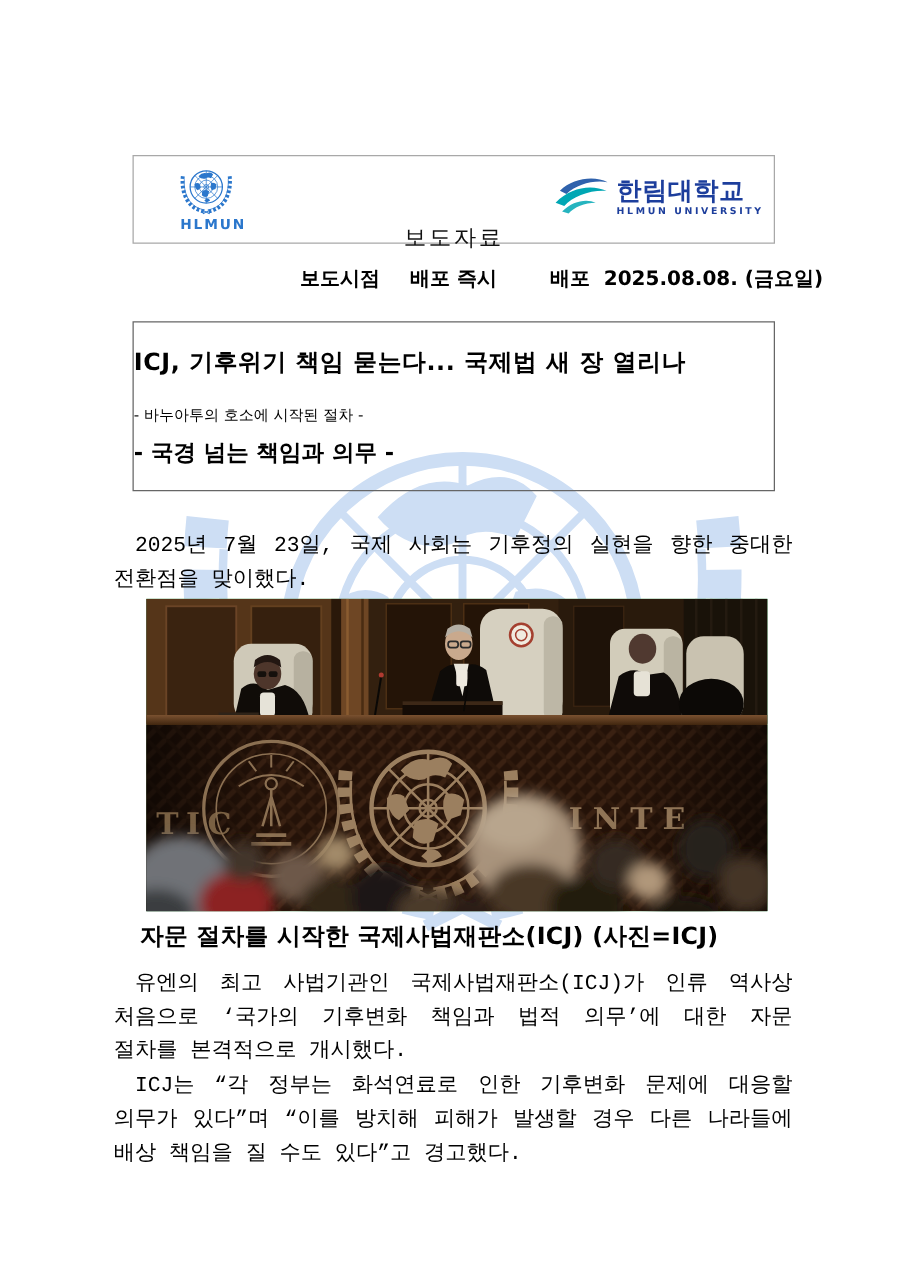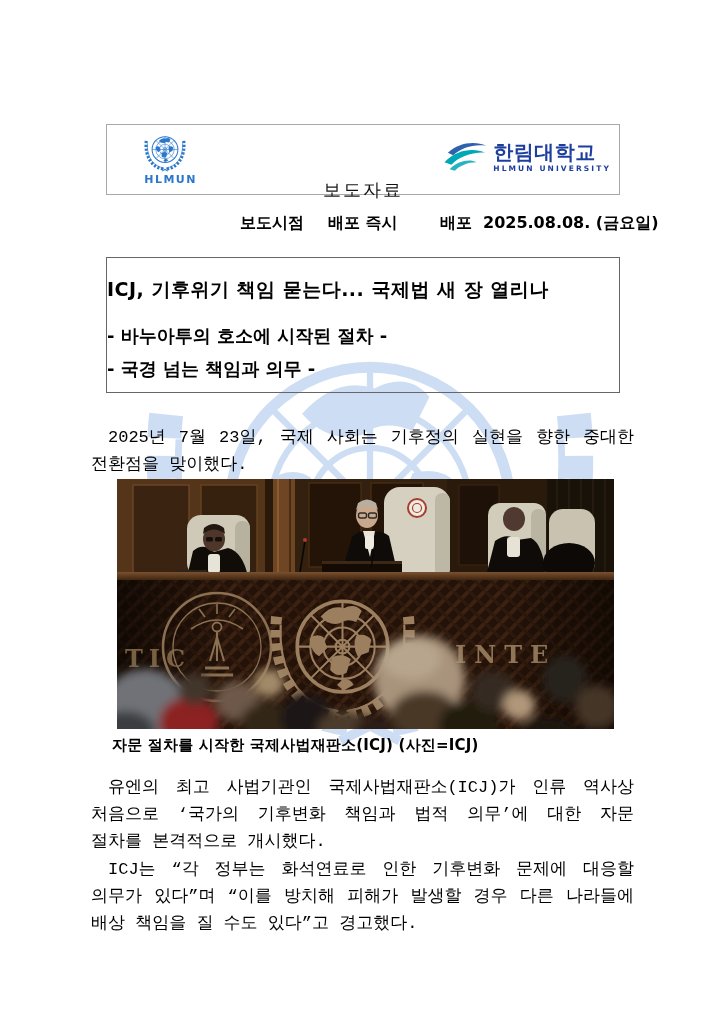--- a/index.html
+++ b/index.html
@@ -35,37 +35,37 @@
   .rl-time-label{left:240px;}
   .rl-time-value{left:328px;}
   .rl-dist-label{left:440px;}
   .rl-dist-value{left:483px;}
   
   .headline-box{
     position:absolute; left:95px; top:257px; width:512px; height:134px;
     border:1px solid #666; background:transparent; text-align:left; z-index:2;margin-left:11px;
   }
   .hl-title{margin-top:19px; font-size:19px; font-weight:bold; letter-spacing:0.5px;}
-  .hl-sub1{margin-top:21px; font-size:18px; font-weight:bold;}
+  .hl-sub1{margin-top:21px; font-size:12px; font-weight:normal;}
   .hl-sub2{margin-top:9px;  font-size:18px; font-weight:bold;}
   
   .para{
     position:absolute; left:91px; width:543px; z-index:2;
     font-family:Liberation Mono, monospace;
     font-size:17px; line-height:27px; text-align:justify; text-indent:17px;
     word-break:keep-all;
   }
   .para-1{top:424px;}
   .para-2{top:774px;}
   .para-3{top:856px;}
   .photo-wrap{position:absolute; left:117px; top:479px; width:497px; height:250px; z-index:3; background:#86efac;}
   .photo-wrap svg{display:block;}
   .photo-caption{
     position:absolute; left:112px; top:736px; z-index:3;
-    font-size:15px; font-weight:600; letter-spacing:0.2px;
+    font-size:19px; font-weight:600; letter-spacing:0.2px;
   }
 </style>
 </head>
 <body>
 
 <div class="page">
 
   <svg width="0" height="0" style="position:absolute" aria-hidden="true">
     <defs>
       <symbol id="unEmblem" viewBox="0 0 120 110">

